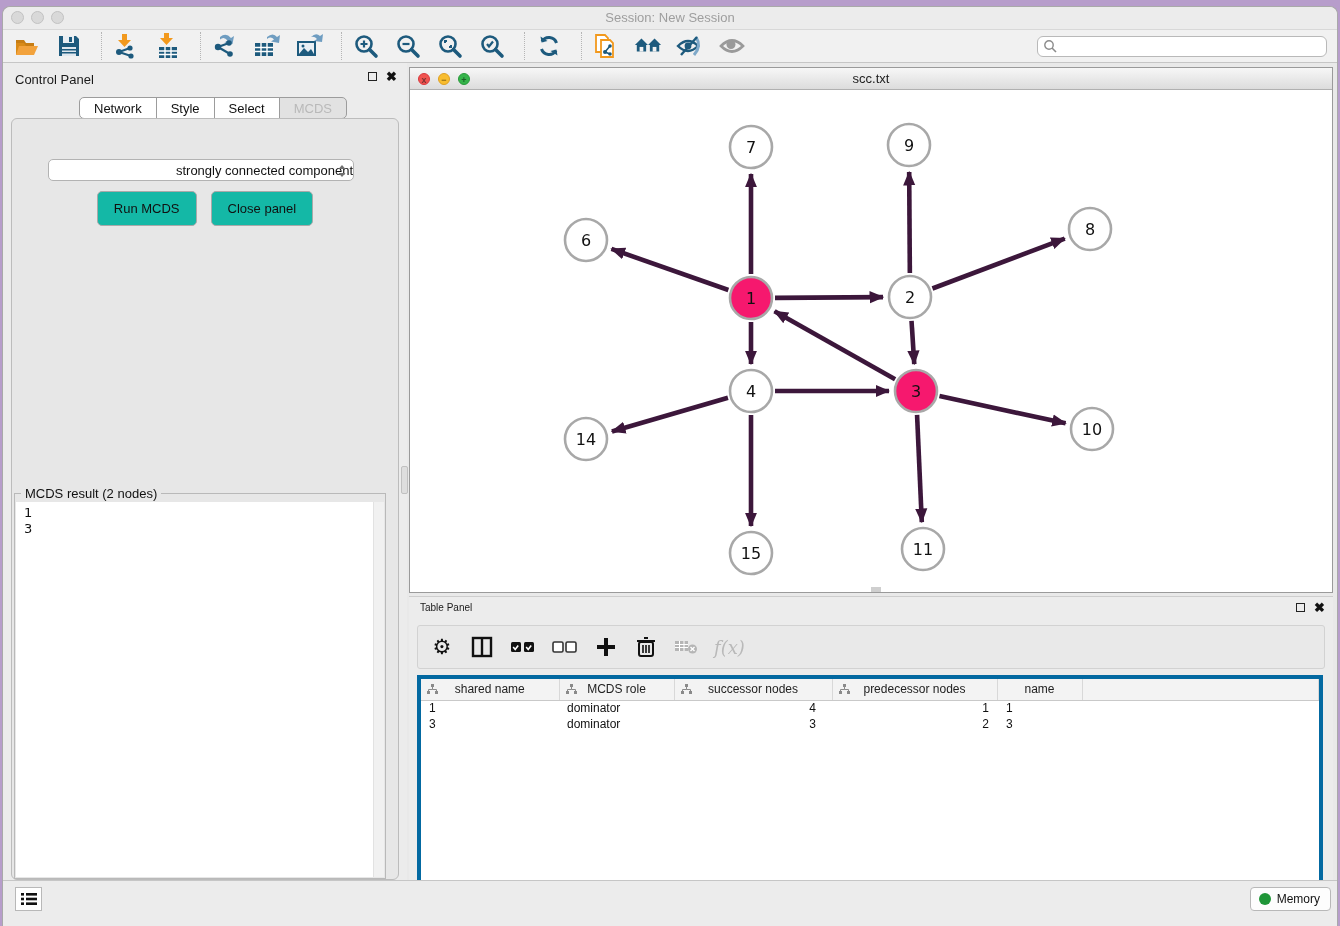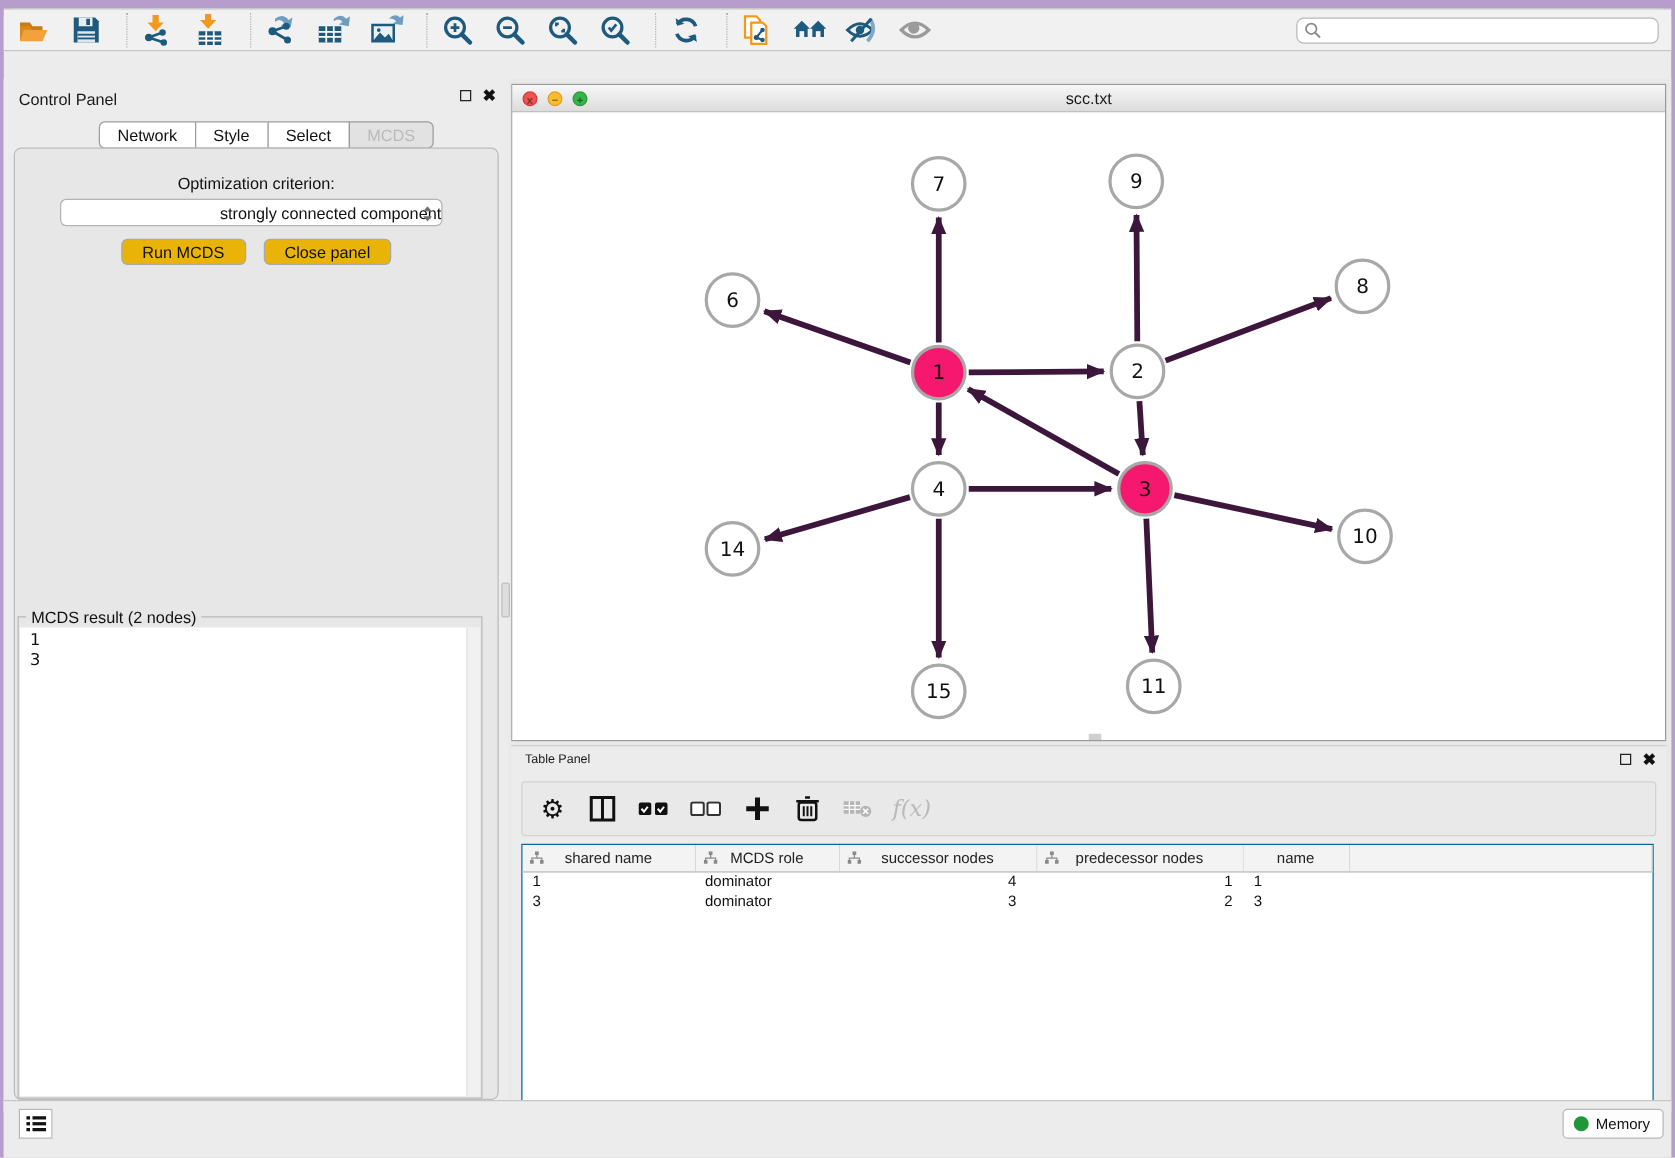--- a/index.html
+++ b/index.html
@@ -48,21 +48,21 @@
   .tab-btn.disabled-selected { background:#e2e2e2; color:#b9b9b9; }
 
   .cp-pane { position:absolute; left:8px; right:8px; top:55px; bottom:10px;
     background:#e7e7e7; border:1px solid #bcbcbc; border-radius:6px; }
   .opt-label { position:absolute; top:20px; left:0; right:0; text-align:center; font-size:13px; color:#111; }
   .dropdown { position:absolute; top:40px; left:36px; right:44px; height:22px; background:#fff;
     border:1px solid #b3b3b3; border-radius:5px; font-size:13px; color:#111;
     display:flex; align-items:center; padding-left:10px;justify-content:flex-end; }
   .dd-arrows { position:absolute; right:6px; top:3px; }
   .cp-buttons { position:absolute; top:72px; left:0; right:0; display:flex; justify-content:center; gap:14px; }
-  .aqua-btn { height:21px; padding:4px 16px; background:#eab308; border:1px solid #a9a9a9;
+  .aqua-btn { height:35px; padding:4px 16px; background:#14b8a6; border:1px solid #a9a9a9;
     border-radius:5px; font-size:13px; color:#111; display:flex; align-items:center; }
 
   .result-group { position:absolute; left:2px; right:12px; top:374px; height:386px;
     border:1px solid #b9b9b9; }
   .result-legend { position:absolute; top:-8px; left:6px; background:#e7e7e7; padding:0 4px;
     font-size:13px; color:#111; }
   .result-area { position:absolute; inset:8px 1px 1px 1px; background:#fff; font-size:13px;
     color:#111; padding:3px 0 0 8px; line-height:16px; font-family:"DejaVu Sans",sans-serif; }
   .result-scroll { position:absolute; top:8px; bottom:1px; right:1px; width:11px; background:#f1f1f1;
     border-left:1px solid #e2e2e2; }
@@ -90,21 +90,21 @@
   .tp-header-title { position:absolute; top:5px; left:11px; font-size:10px; color:#1a1a1a; }
   .tp-header-icons { position:absolute; top:5px; right:8px; display:flex; gap:9px; align-items:center; }
   .tp-toolbar { position:absolute; left:8px; right:8px; top:28px; height:44px; background:#e9e9e9;
     border:1px solid #d2d2d2; border-radius:3px; display:flex; align-items:center; padding-left:12px; }
   .tp-tool { margin-right:16px; display:flex; align-items:center; justify-content:center;
     min-width:24px; height:26px; }
   .gear-glyph { font-size:21px; color:#111; font-family:"DejaVu Sans",sans-serif; line-height:22px; }
   .fx-glyph { font-family:"DejaVu Serif",serif; font-style:italic; font-size:18px; color:#b9b9b9; }
 
   .data-table { position:absolute; left:8px; right:10px; top:78px; height:209px; background:#fff;
-    border:1px solid #0369a1; }
+    border:4px solid #0369a1; }
   table.grid { border-collapse:collapse; width:100%; table-layout:fixed; }
   table.grid th { height:21px; background:#f3f3f3; border-right:1px solid #d8d8d8;
     border-bottom:1px solid #c9c9c9; font-size:12px; font-weight:normal; color:#222; position:relative; }
   table.grid th .col-icon { position:absolute; left:6px; top:5px; }
   table.grid td { height:16px; font-size:12px; color:#111; white-space:nowrap; overflow:hidden; }
   .al { text-align:left; padding-left:8px; } .ar { text-align:right; padding-right:16px; }
   .ar2 { text-align:right; padding-right:8px; } .al2 { text-align:left; padding-left:9px; }
 
   .tp-tabs { position:absolute; left:0; right:0; top:266px; display:flex; justify-content:center; }
 
@@ -116,20 +116,26 @@
   .memory-btn { position:absolute; right:6px; top:6px; height:24px; padding:0 10px 0 8px;
     background:#fdfdfd; border:1px solid #b8b8b8; border-radius:4px;
     display:flex; align-items:center; gap:6px; font-size:12px; color:#111; }
   .mem-dot { width:12px; height:12px; border-radius:50%; background:#1f9638; }
 </style>
 </head>
 <body>
 
 <div class="app-window">
 
+  <div class="titlebar">
+    <span class="tl-dot t1"></span>
+    <span class="tl-dot t2"></span>
+    <span class="tl-dot t3"></span>
+    <div class="win-title">Session: New Session</div>
+  </div>
 
   <div class="toolbar">
     <span class="tb-icon">
       <svg width="26" height="24" viewBox="0 0 26 24">
           <path d="M2 6 h8 l2 3 h8 v3 H2z" fill="#c77d14"></path>
           <path d="M2 21 L2 9 h8 l2 3 h8 z" fill="#d98a18"></path>
           <path d="M5 12 h19 l-4 9 H2z" fill="#f2a23c"></path>
         </svg>
     </span>
     <span class="tb-icon">
@@ -286,21 +292,20 @@
       </div>
 
       <div class="cp-tabs">
         <span class="tab-btn">Network</span>
         <span class="tab-btn">Style</span>
         <span class="tab-btn">Select</span>
         <span class="tab-btn disabled-selected">MCDS</span>
       </div>
 
       <div class="cp-pane">
-        <div class="opt-label">Optimization criterion:</div>
         <div class="dropdown">
           <span>strongly connected component</span>
           <span class="dd-arrows">
             <svg width="10" height="16" viewBox="0 0 10 16">
                 <path d="M1.5 6 L5 2 L8.5 6z" fill="#707070"></path>
                 <path d="M1.5 10 L5 14 L8.5 10z" fill="#707070"></path>
               </svg>
           </span>
         </div>
         <div class="cp-buttons">

